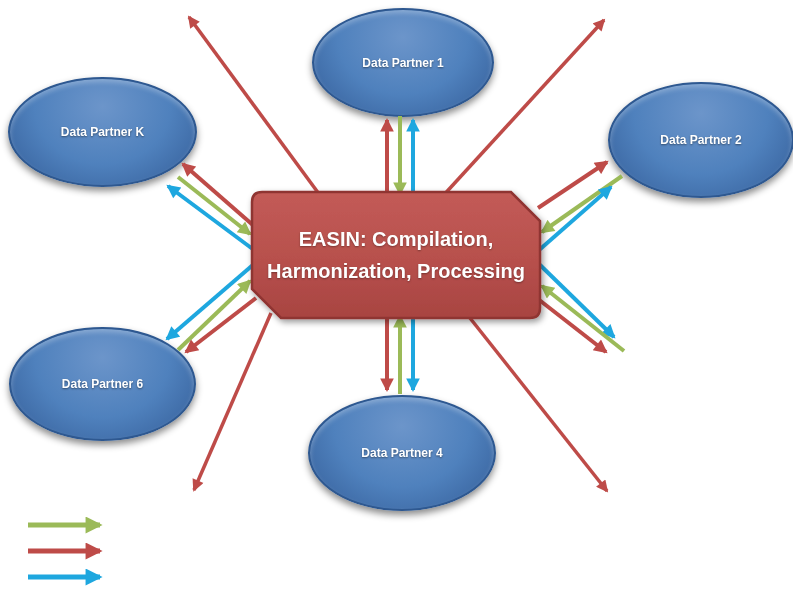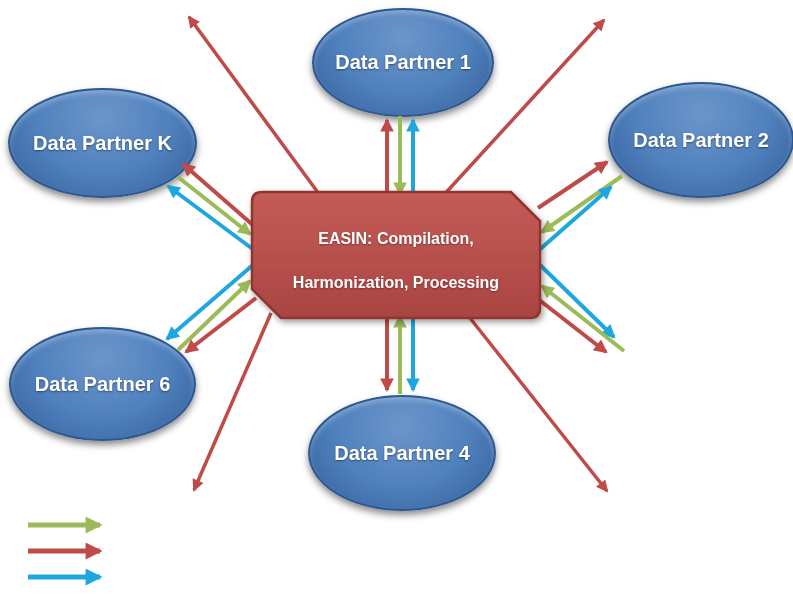--- a/index.html
+++ b/index.html
@@ -15,29 +15,29 @@
     background:radial-gradient(ellipse at 50% 26%,
       var(--ellipse-fill-light) 0%,
       var(--ellipse-fill) 52%,
       var(--ellipse-fill-dark) 88%,
       var(--ellipse-fill-dark) 100%);
     border:2px solid var(--ellipse-border);
     box-shadow:0 4px 7px rgba(0,0,0,.45), inset 0 3px 5px rgba(255,255,255,.28);
     z-index:1;
   }
   .node .lbl{
-    color:var(--label-text);font-weight:bold;font-size:20px;
+    color:var(--label-text);font-weight:bold;font-size:12px;
     text-shadow:0 1px 2px rgba(0,0,0,.45);white-space:nowrap;
   }
   .n1{left:312px;top:8px;width:178px;height:105px;}
   .n2{left:608px;top:82px;width:182px;height:112px;}
   .n3{left:602px;top:336px;width:188px;height:106px;}
   .n4{left:308px;top:395px;width:184px;height:112px;align-items:center;}
   .n5{left:9px; top:327px;width:183px;height:110px;}
-  .nK{left:8px; top:88px; width:185px;height:106px;}
+  .nK{left:8px; top:77px; width:185px;height:106px;}
   
   #arrows{position:absolute;left:0;top:0;z-index:2;pointer-events:none;}
   .ar{fill:none;}
   .ar.g{stroke:var(--arrow-green);}
   .ar.r{stroke:var(--arrow-red);}
   .ar.b{stroke:var(--arrow-blue);}
   .w4{stroke-width:4;}
   .w35{stroke-width:3.5;}
   .w5{stroke-width:5;}
   .mk.g{fill:var(--arrow-green);}
@@ -47,22 +47,22 @@
   .bs1{stop-color:var(--box-fill-light);}
   .bs2{stop-color:var(--box-fill);}
   .bs3{stop-color:var(--box-fill-dark);}
   
   #box-label{
     position:absolute;left:252px;top:192px;width:288px;height:126px;
     display:flex;flex-direction:column;align-items:center;justify-content:center;
     z-index:3;pointer-events:none;
   }
   #box-label span{
-    color:var(--label-text);font-weight:bold;font-size:16px;line-height:32px;
-    text-shadow:0 1px 2px rgba(0,0,0,.35);white-space:nowrap;margin-top:12px;
+    color:var(--label-text);font-weight:bold;font-size:20px;line-height:32px;
+    text-shadow:0 1px 2px rgba(0,0,0,.35);white-space:nowrap;
   }
 </style>
 </head>
 <body>
 
 <div id="canvas">
 
   <div class="node n1">
     <span class="lbl">Data Partner 1</span>
   </div>

